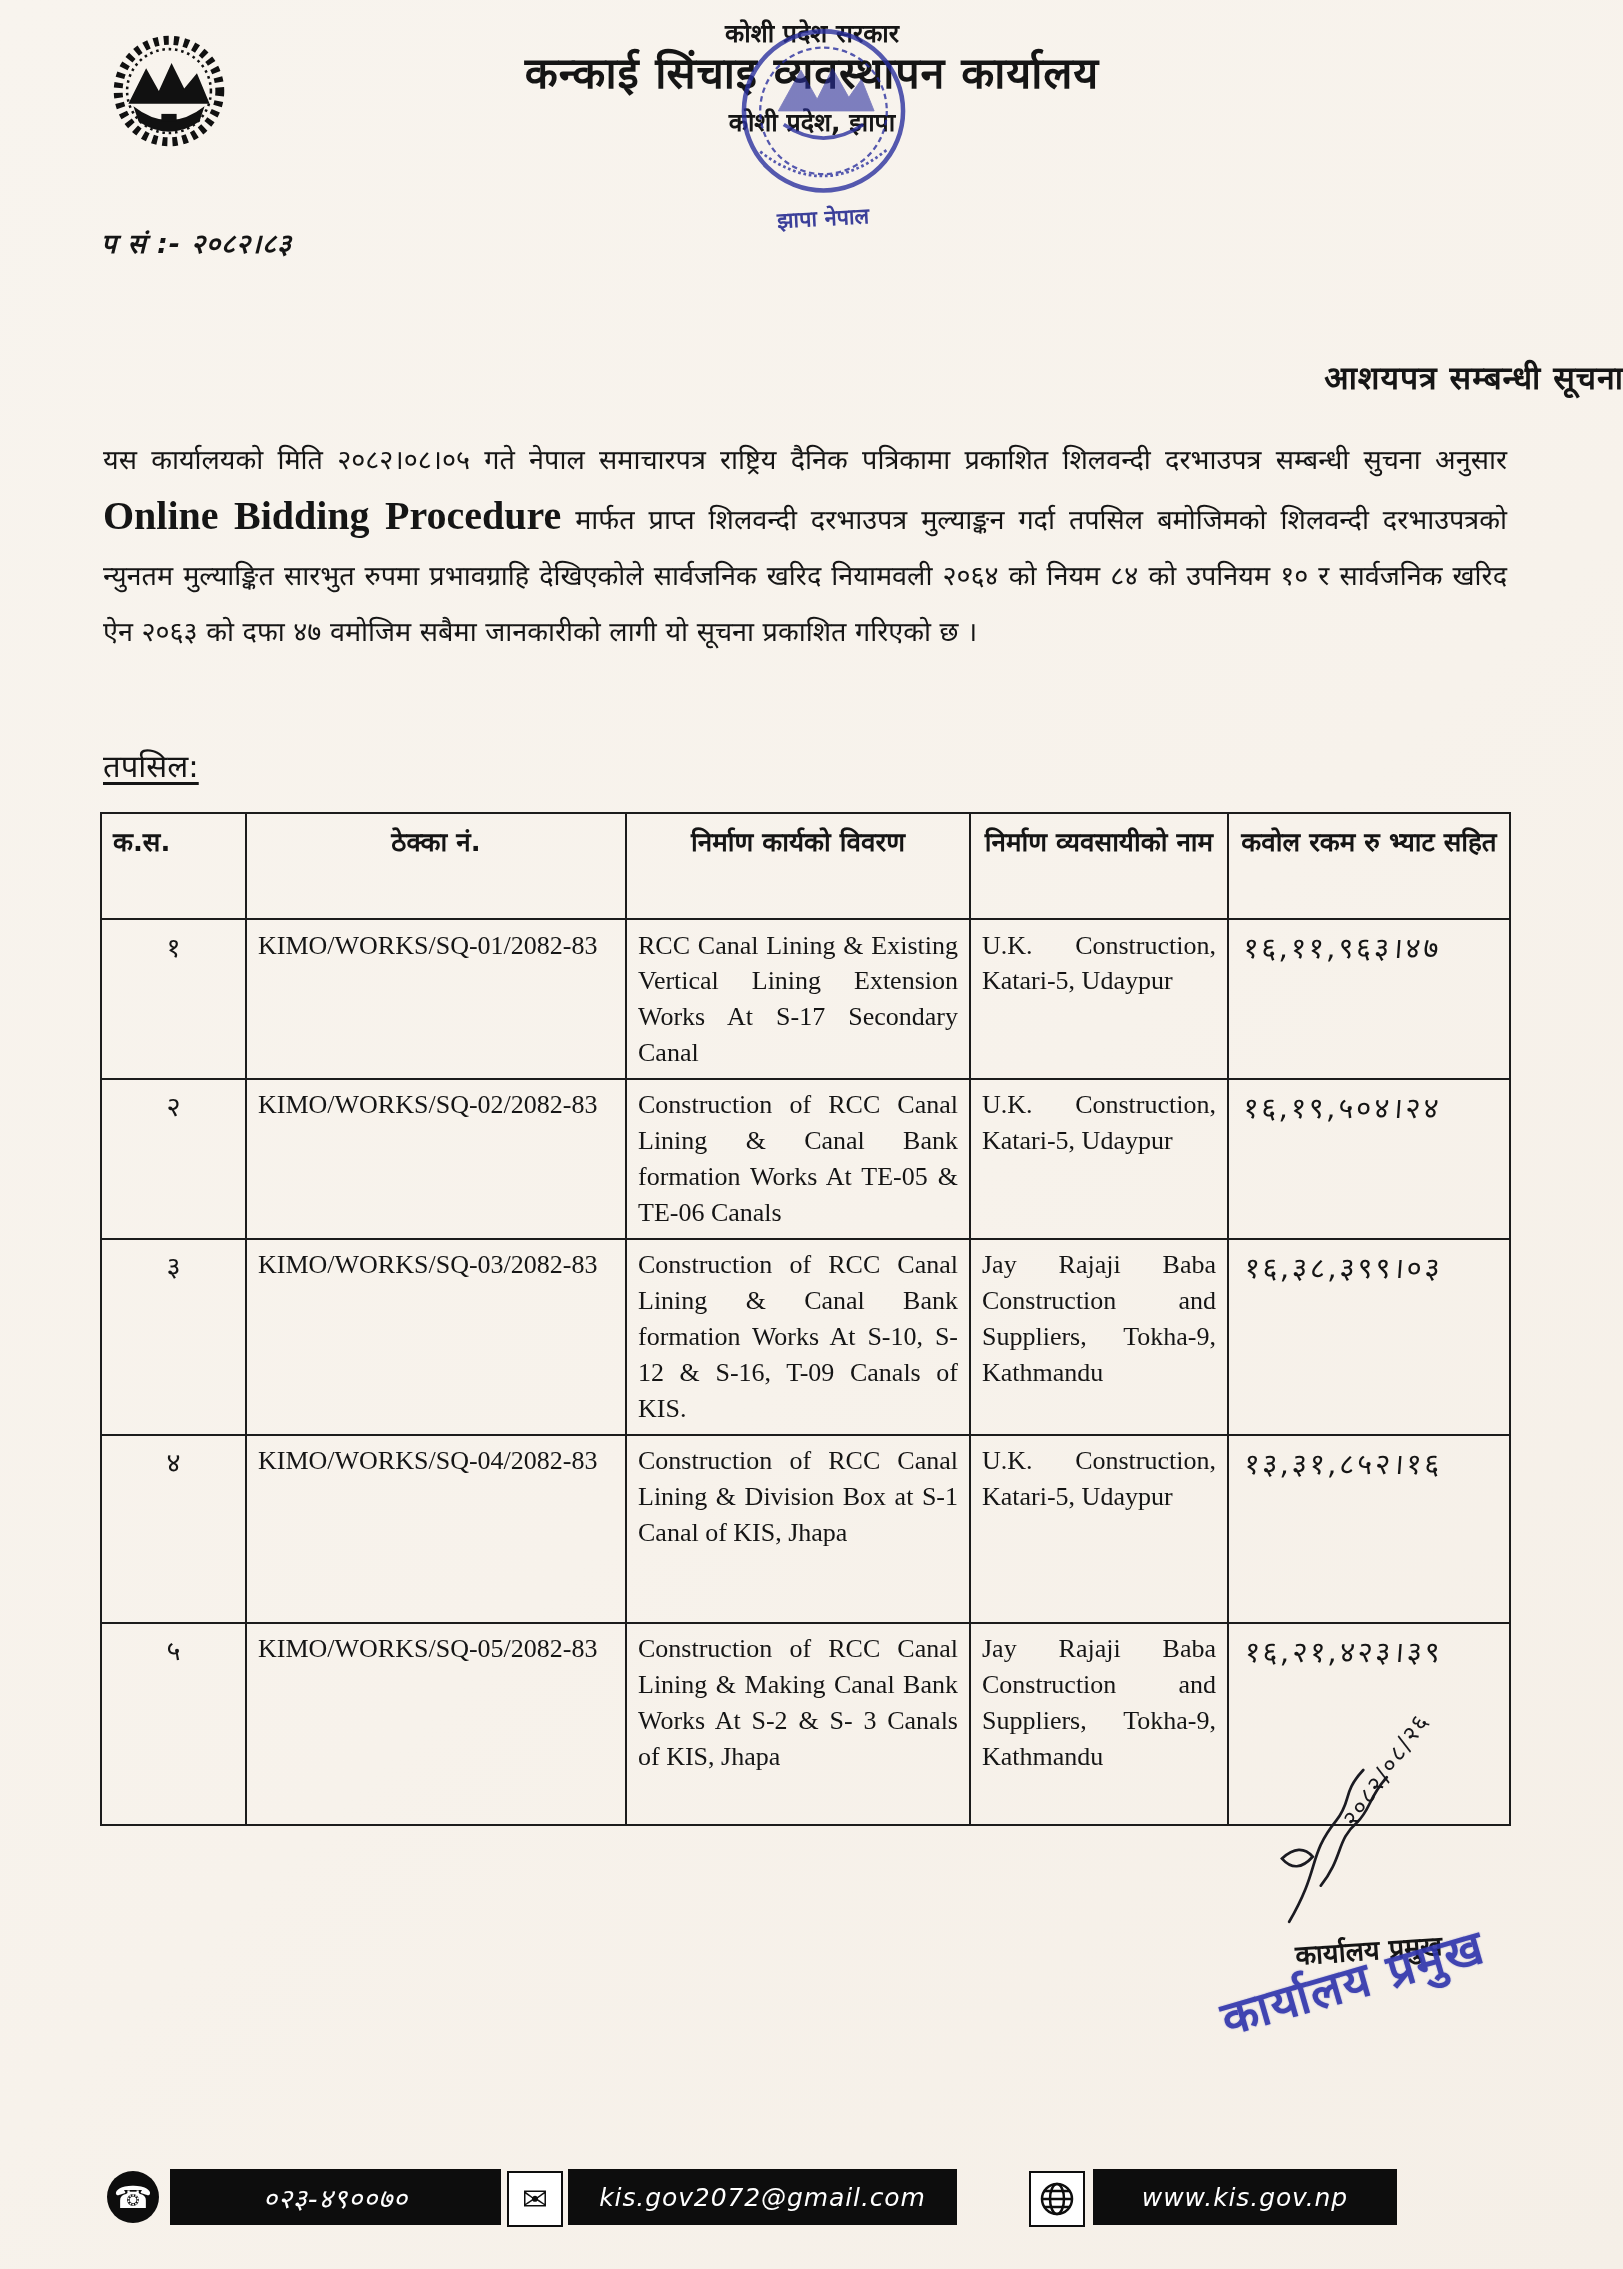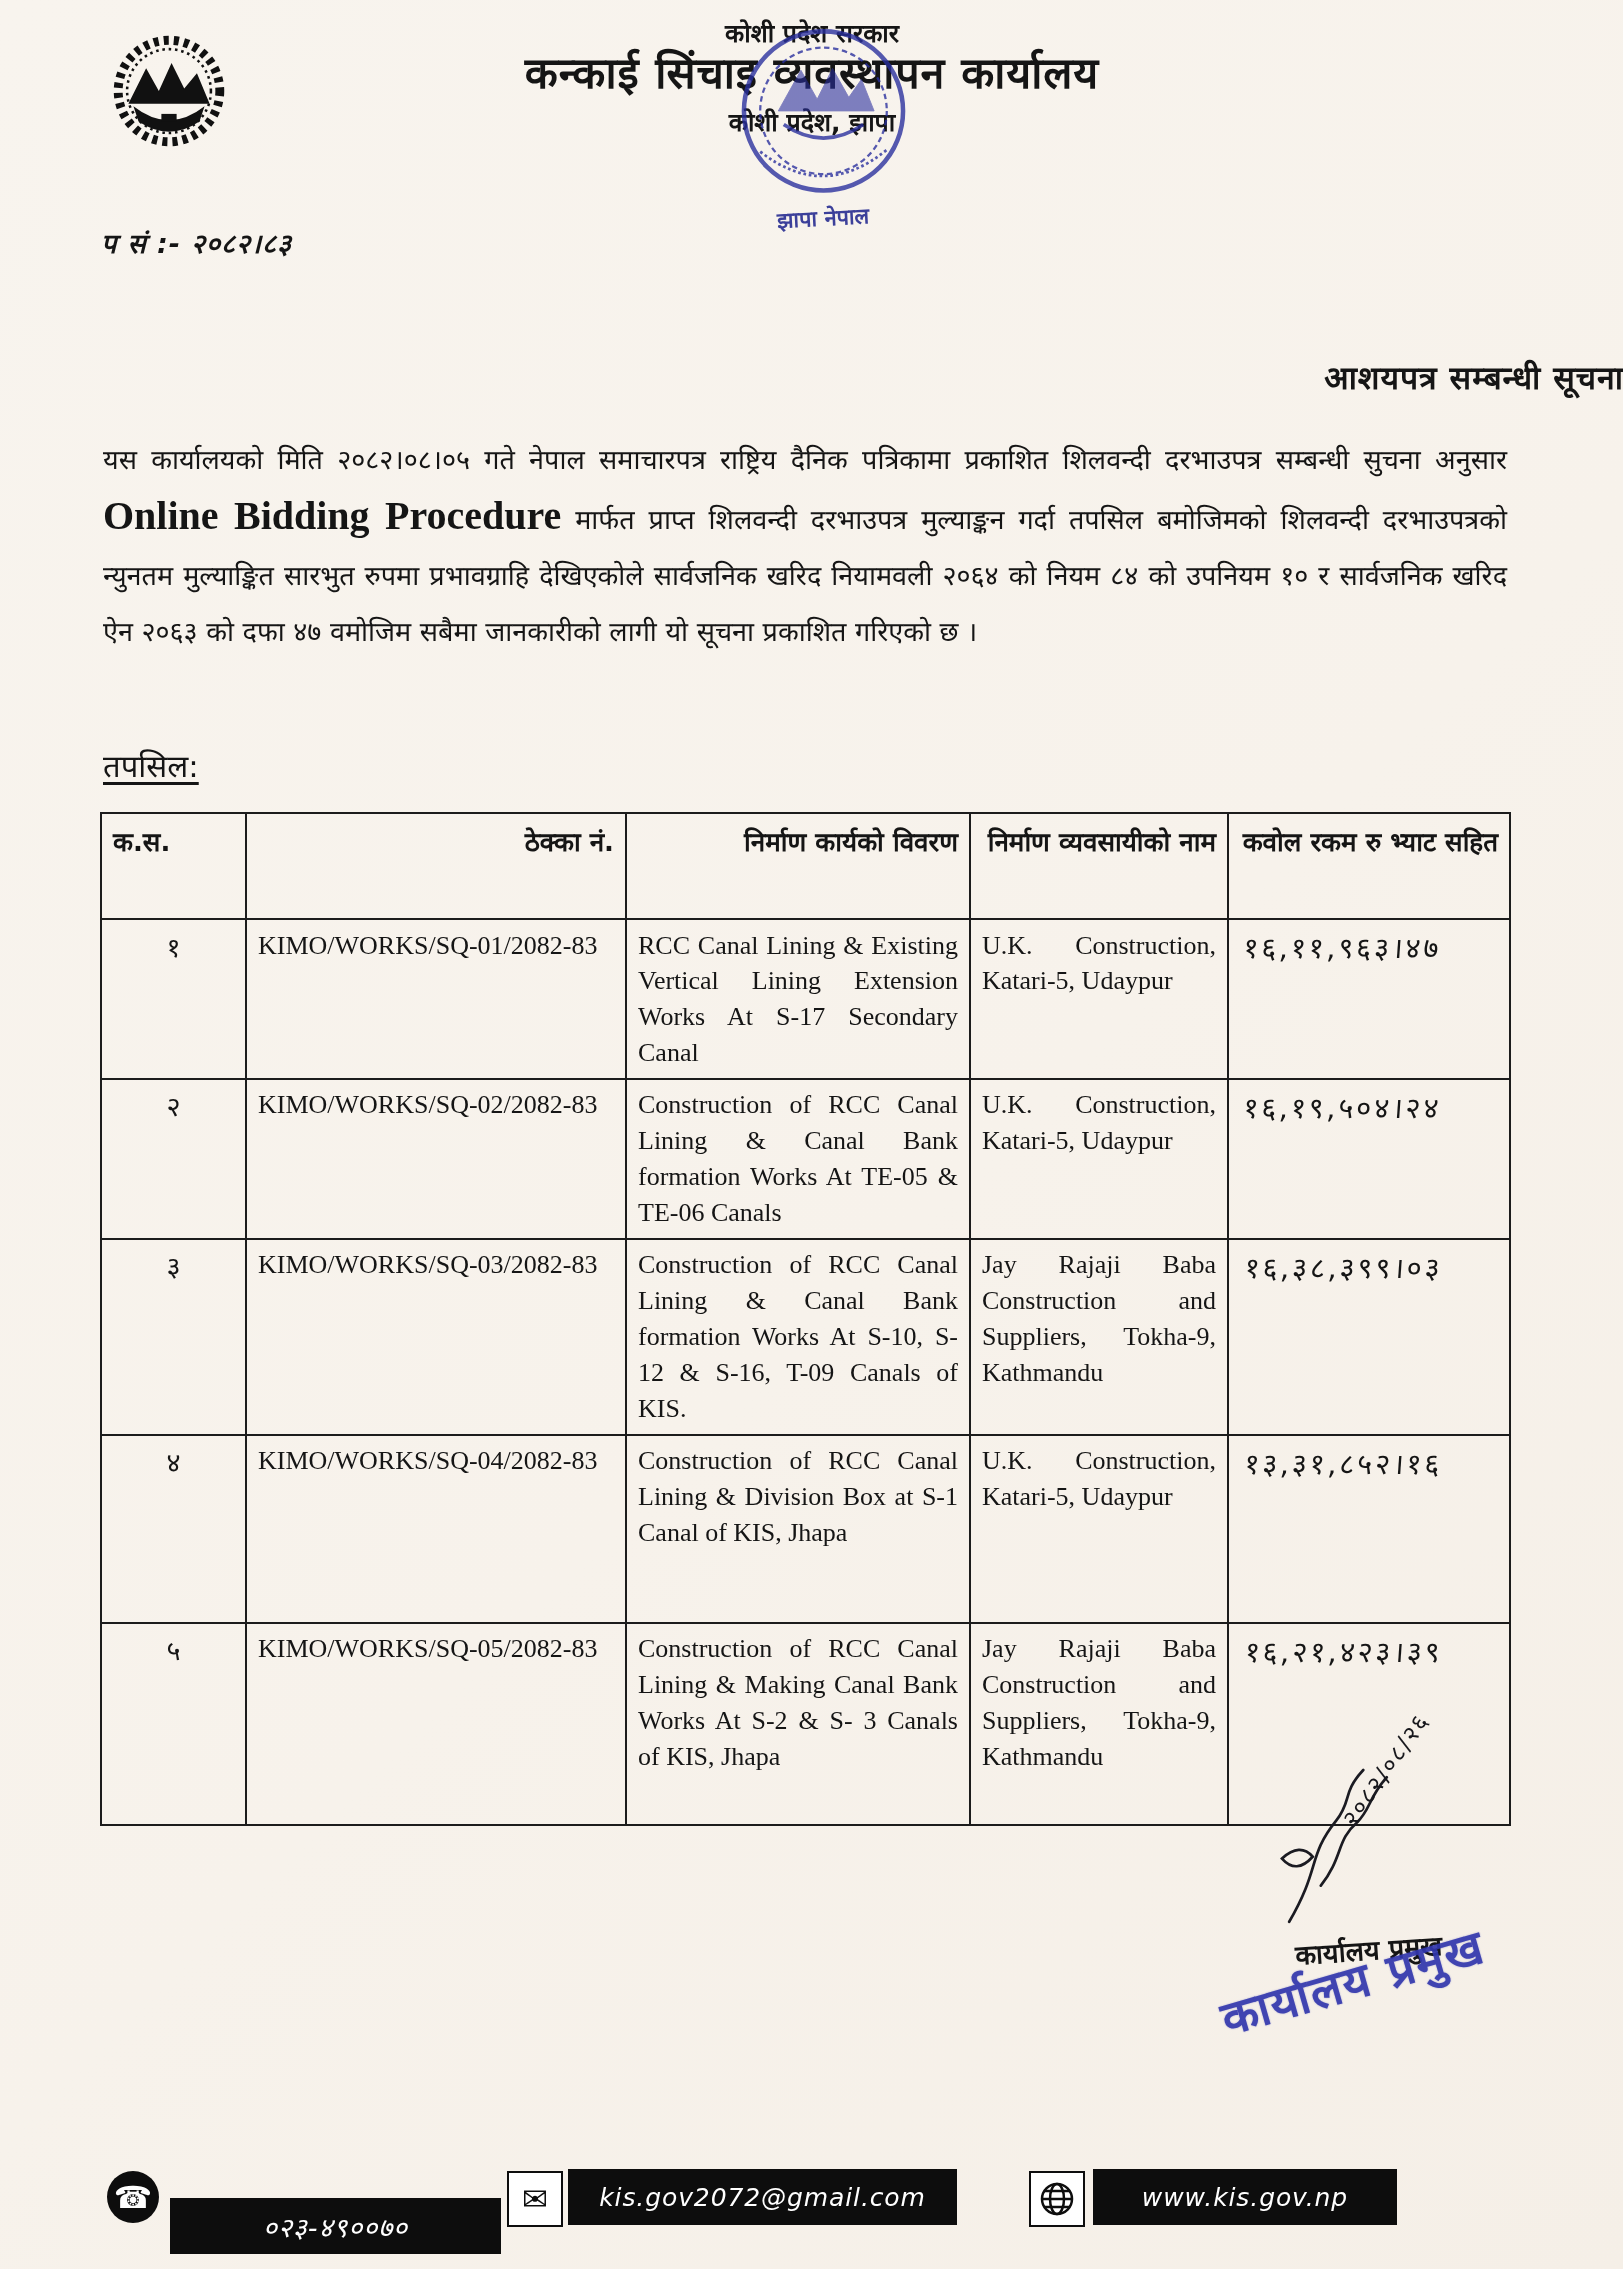--- a/index.html
+++ b/index.html
@@ -32,21 +32,21 @@
   .tapasil{left:103px;top:744px;font-size:31px;font-weight:normal;text-decoration:underline;text-underline-offset:5.4px;}
 
   
   table.main{
     position:absolute;left:100px;top:812px;width:1408px;
     border-collapse:collapse;table-layout:fixed;
   }
   table.main th, table.main td{
     border:2.3px solid #1c1c1c;vertical-align:top;padding:7.2px 11px;
   }
-  th.h{font-size:26px;font-weight:bold;text-align:right;line-height:1.65;}
+  th.h{font-size:26px;font-weight:bold;text-align:center;line-height:1.65;}
   td.sn{font-size:27px;text-align:center;font-family:"DejaVu Sans",sans-serif;padding-top:11px;}
   td.cno{font-family:"Liberation Serif",serif;font-size:26px;line-height:1.35;font-weight:500;word-break:break-word;}
   td.desc,td.ctr{font-family:"Liberation Serif",serif;font-size:26px;line-height:1.38;text-align:justify;}
   td.amt{
     font-size:29px;letter-spacing:2.7px;white-space:nowrap;padding-top:12.7px;
     transform:skewX(-4deg);font-weight:500;
   }
   tr.hrow th{height:90px;}
   tr.r1 td{height:136px;} tr.r2 td{height:136px;}
   tr.r3 td{height:176px;} tr.r4 td{height:172px;} tr.r5 td{height:185px;}
@@ -60,21 +60,21 @@
   .sig-role{left:1295px;top:1931px;font-size:27px;font-weight:bold;transform:rotate(-4deg);}
   .sig-stamp{
     left:1217px;top:1949px;font-size:47px;font-weight:bold;color:#3136ad;
     transform:rotate(-16deg);letter-spacing:1.8px;opacity:.92;white-space:nowrap;
     text-shadow:0 0 1.8px rgba(49,54,173,.45);
   }
 
   
   .fbar{background:#0d0d0d;color:#fff;height:56px;display:flex;align-items:center;justify-content:center;
         font-size:27px;font-style:italic;letter-spacing:0.9px;}
-  .f-phone-bar{left:170px;top:2169px;width:331px;margin-top:29px;}
+  .f-phone-bar{left:170px;top:2169px;width:331px;}
   .f-mail-bar{left:568px;top:2169px;width:389px;font-size:25px;}
   .f-web-bar{left:1093px;top:2169px;width:304px;font-size:25px;}
   .f-icon{width:52px;height:52px;display:flex;align-items:center;justify-content:center;}
   .f-phone-ic{left:107px;top:2171px;background:#0d0d0d;border-radius:50%;color:#fff;font-size:31px;}
   .f-mail-ic{left:507px;top:2171px;background:#fff;border:2.7px solid #0d0d0d;color:#0d0d0d;font-size:31px;}
   .f-web-ic{left:1029px;top:2171px;background:#fff;border:2.7px solid #0d0d0d;}
 </style>
 </head>
 <body>
 

